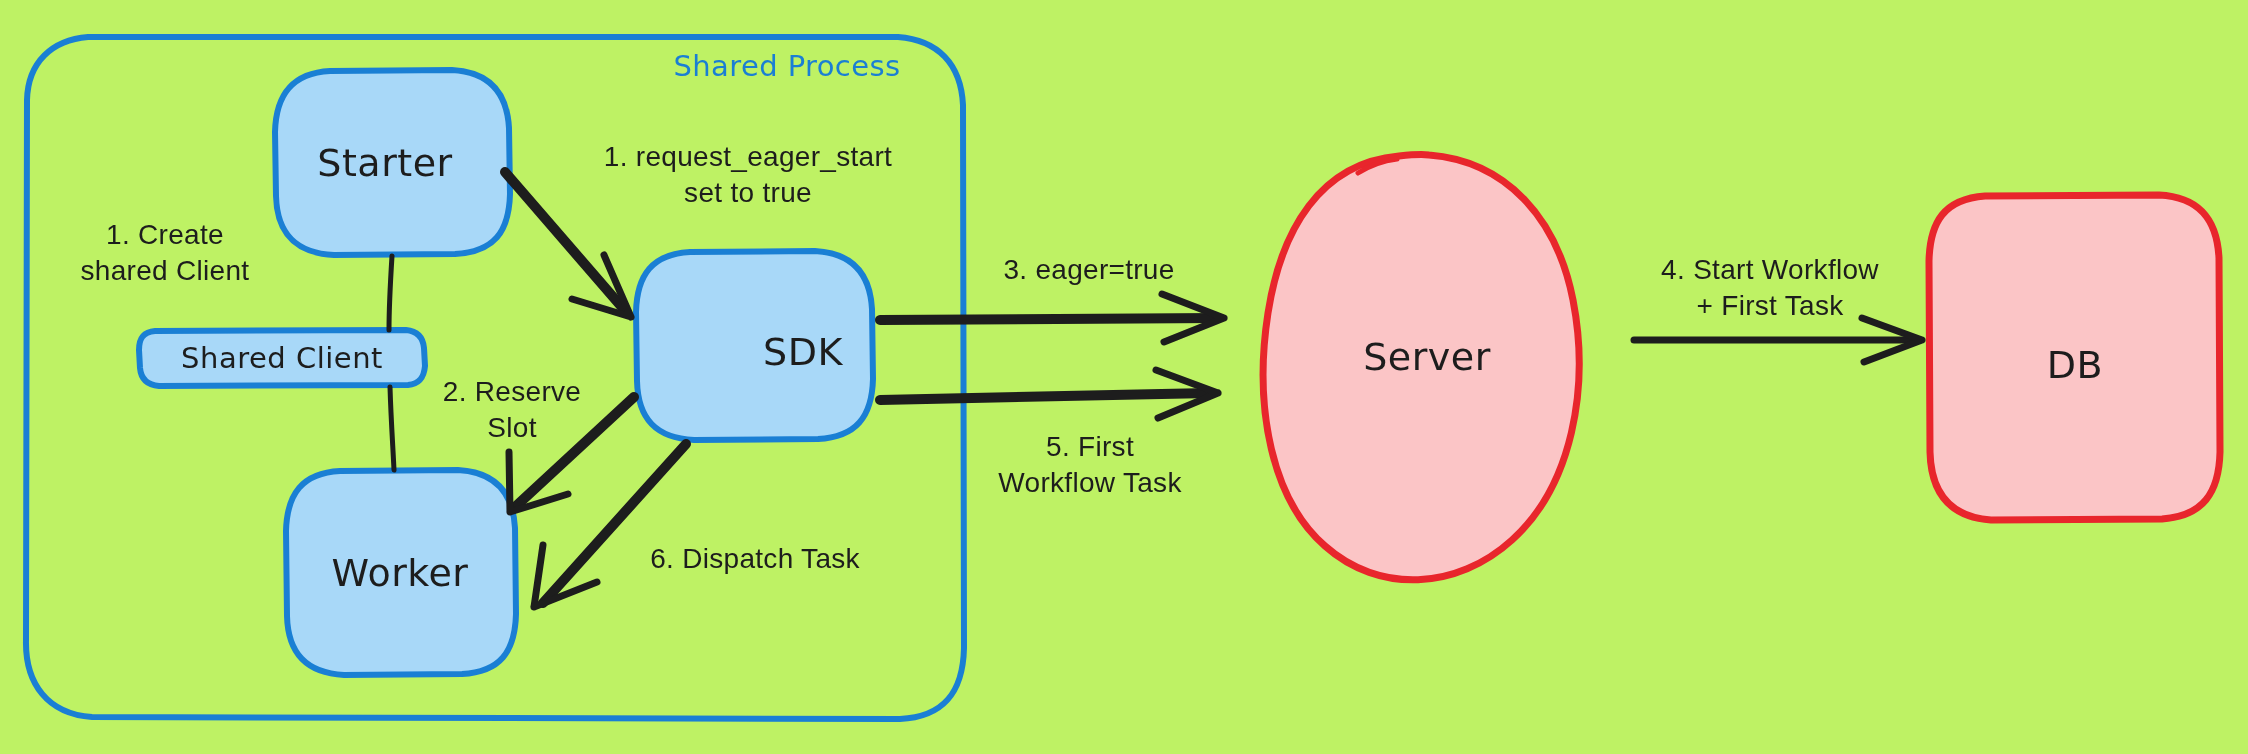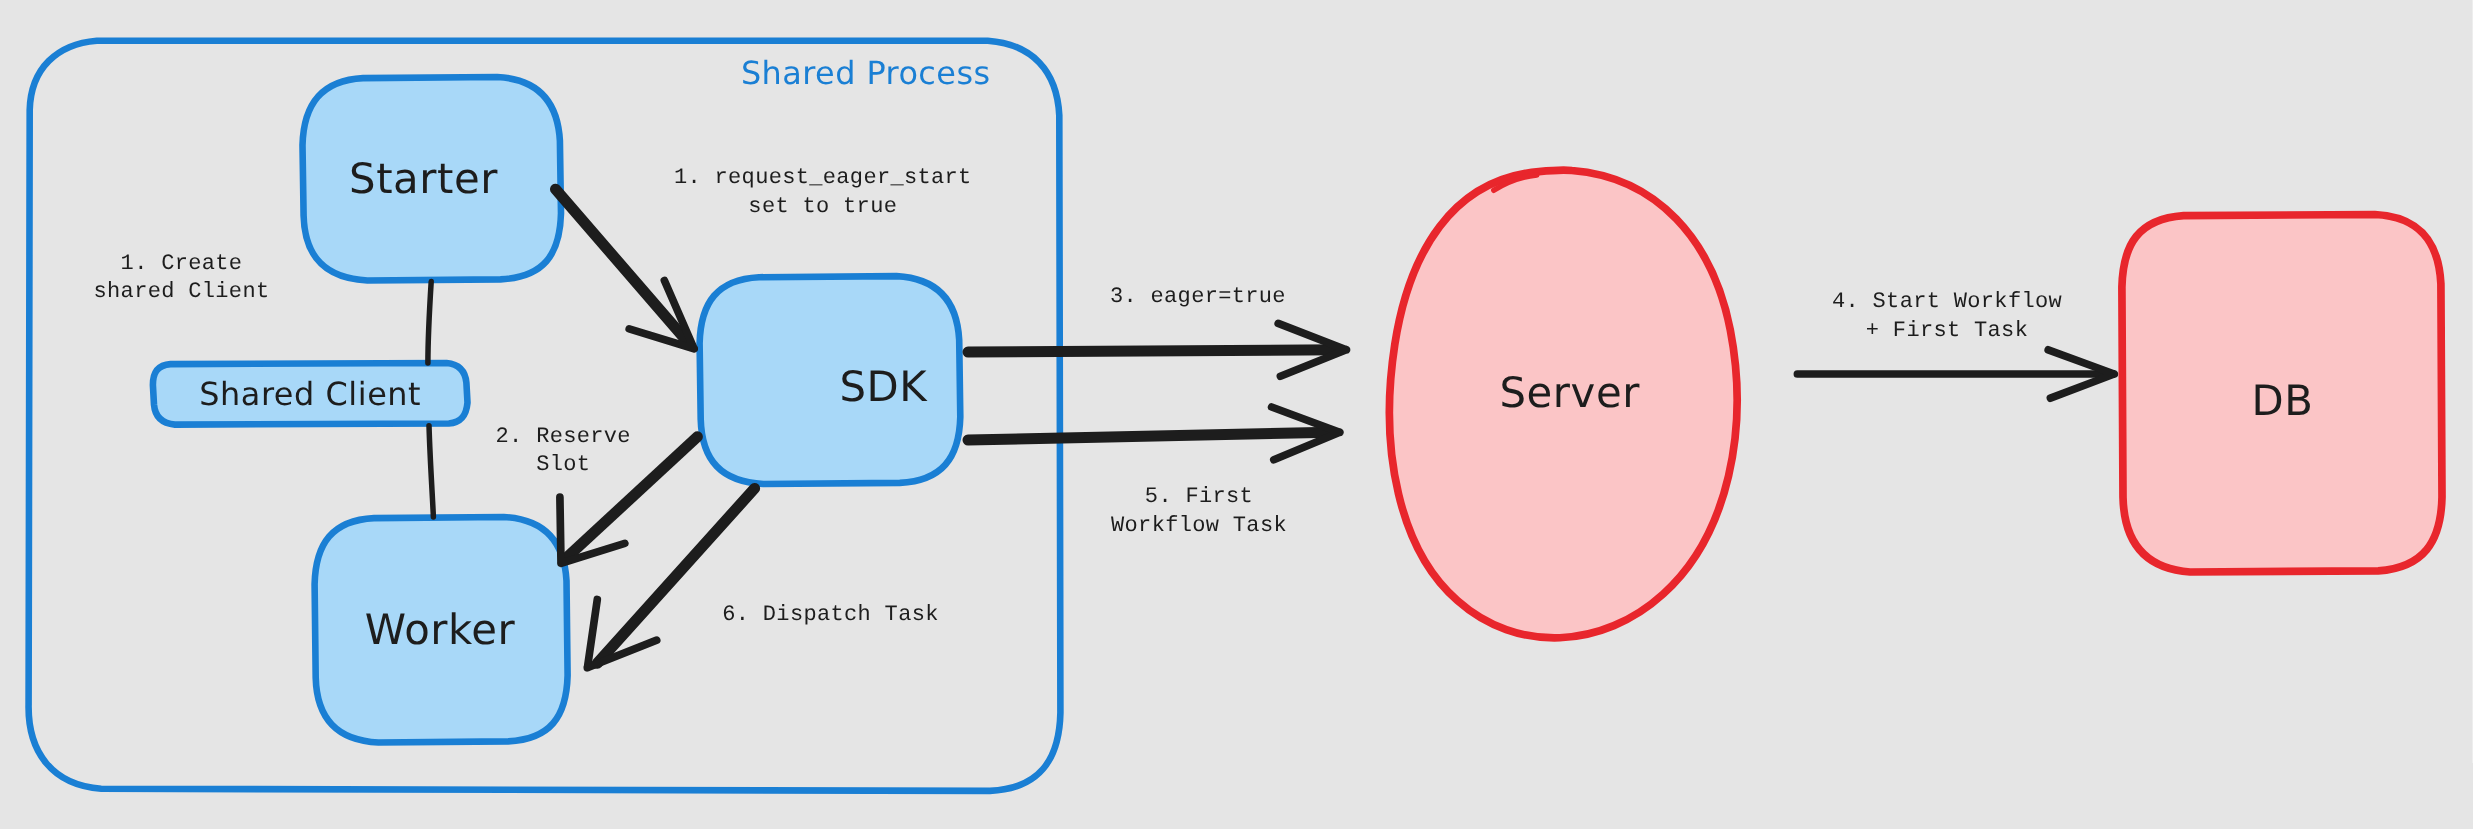--- a/index.html
+++ b/index.html
@@ -4,21 +4,21 @@
 <style>
   html, body {
     margin: 0;
     padding: 0;
     background: #ffffff;
   }
   #stage {
     position: relative;
     width: 2248px;
     height: 754px;
-    background: #e5e5e5;
+    background: #bef264;
     overflow: hidden;
     font-family: "DejaVu Sans", sans-serif;
   }
   svg.layer {
     position: absolute;
     left: 0;
     top: 0;
     width: 2248px;
     height: 754px;
   }
@@ -81,22 +81,22 @@
     letter-spacing: 0.5px;
     transform: translate(-50%, -50%);
     pointer-events: none;
   }
   .node-label.small {
     font-size: 29px;
   }
   .edge-label {
     position: absolute;
     color: #1d1d1d;
-    font-family: Liberation Mono, monospace;
-    font-size: 20px;
+    font-family: Liberation Sans, sans-serif;
+    font-size: 28px;
     text-align: center;
     white-space: pre;
     line-height: 1.28;
     letter-spacing: 0.3px;
     transform: translate(-50%, -50%);
     pointer-events: none;
   }
   .group-title {
     position: absolute;
     color: #1a7fd4;

